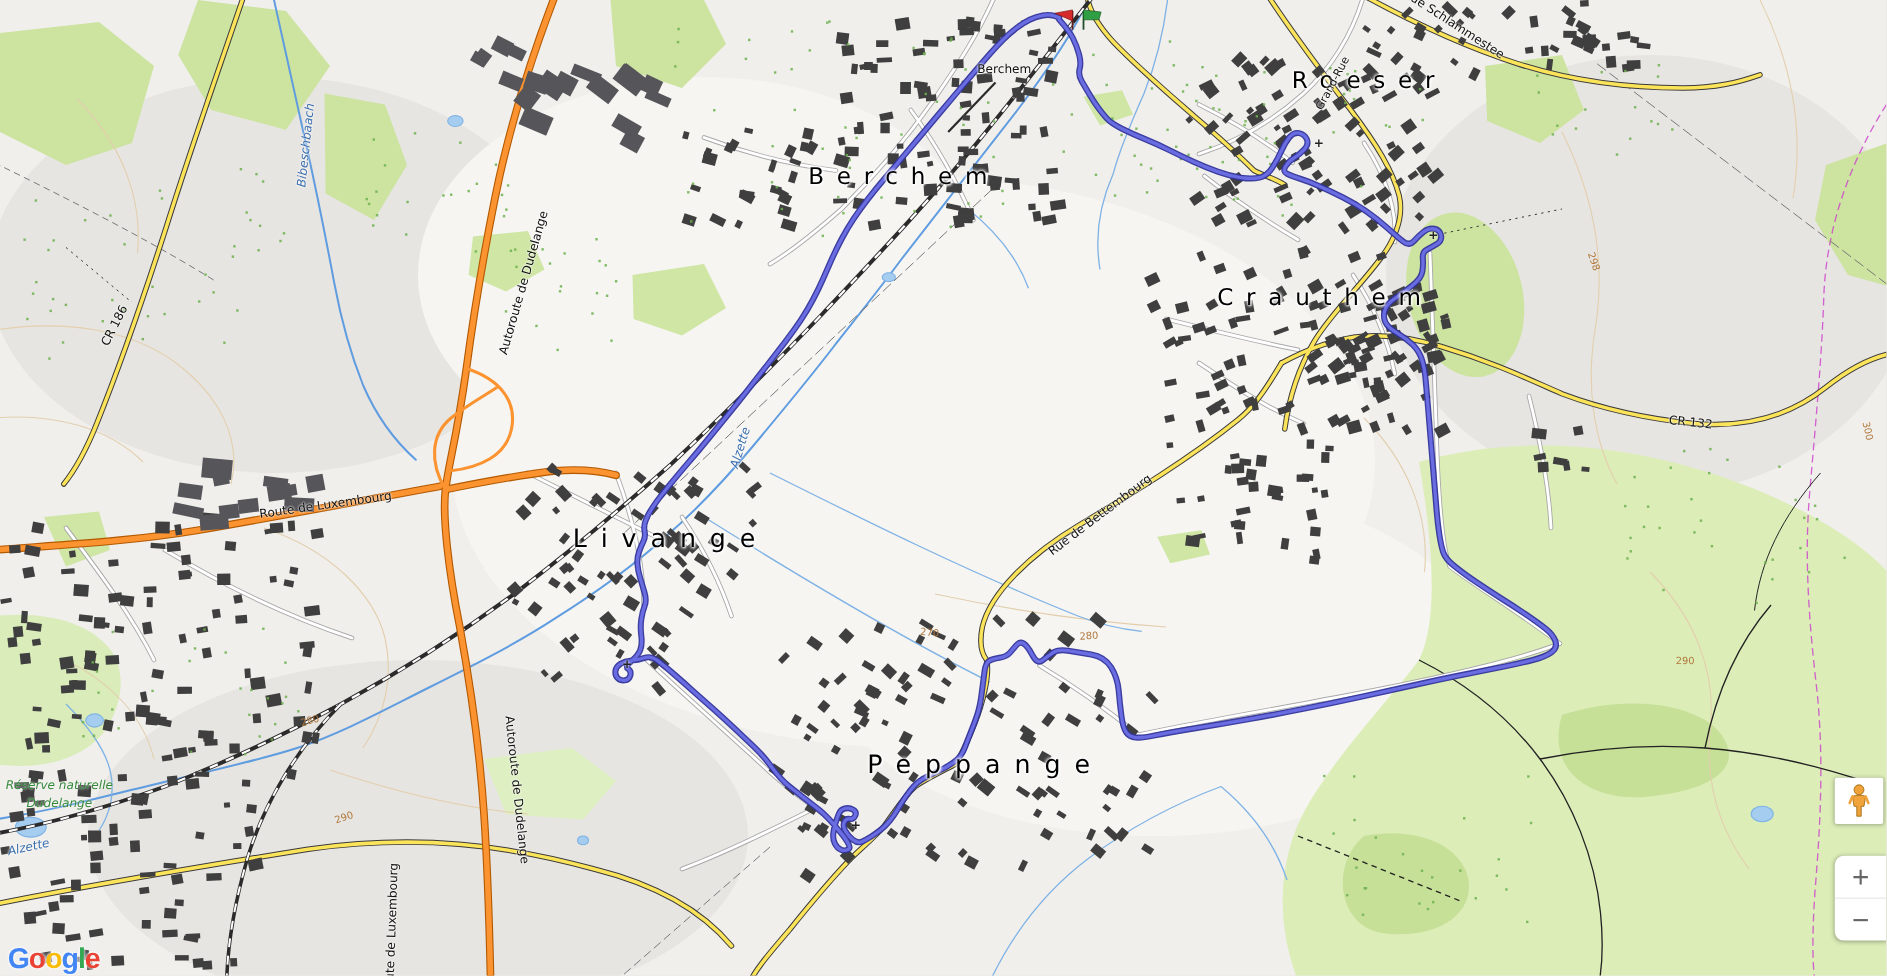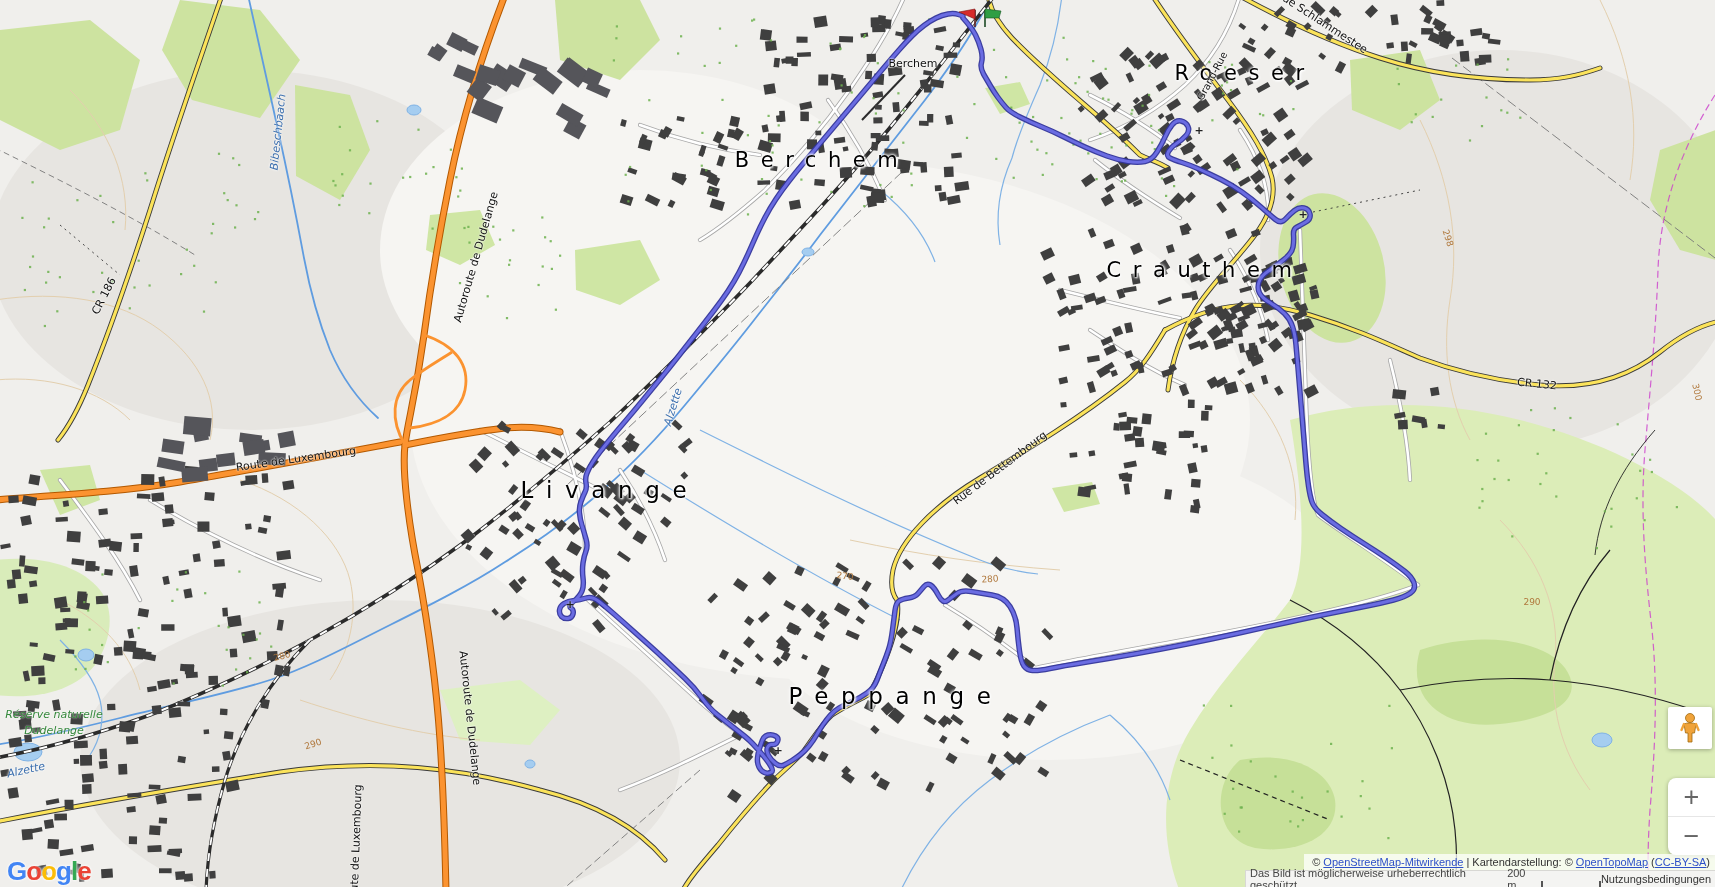--- a/index.html
+++ b/index.html
@@ -1344,30 +1344,15 @@
   </svg>
 </div>
 
 <div id="zoom-box" class="ctrl-box">
   <div id="zoom-in" class="zoom-btn">+</div>
   <div id="zoom-out" class="zoom-btn">−</div>
 </div>
 
 <div id="google-logo"><span style="color: rgb(66, 133, 244);">G</span><span style="color: rgb(234, 67, 53);">o</span><span style="color: rgb(251, 188, 5);">o</span><span style="color: rgb(66, 133, 244);">g</span><span style="color: rgb(52, 168, 83);">l</span><span style="color: rgb(234, 67, 53);">e</span></div>
 
-<div id="attrib-line">
-  <span>©</span>
-  <a>OpenStreetMap-Mitwirkende</a>
-  <span>| Kartendarstellung: ©</span>
-  <a>OpenTopoMap</a>
-  <span>(</span><a>CC-BY-SA</a><span>)</span>
+
+
 </div>
 
-<div id="bottom-bar">
-  <span class="notice">Das Bild ist möglicherweise urheberrechtlich geschützt</span>
-  <span class="scalewrap">
-    <span>200 m</span>
-    <span id="scalebar"></span>
-  </span>
-  <span id="terms">Nutzungsbedingungen</span>
-</div>
-
-</div>
-
 </body></html>

